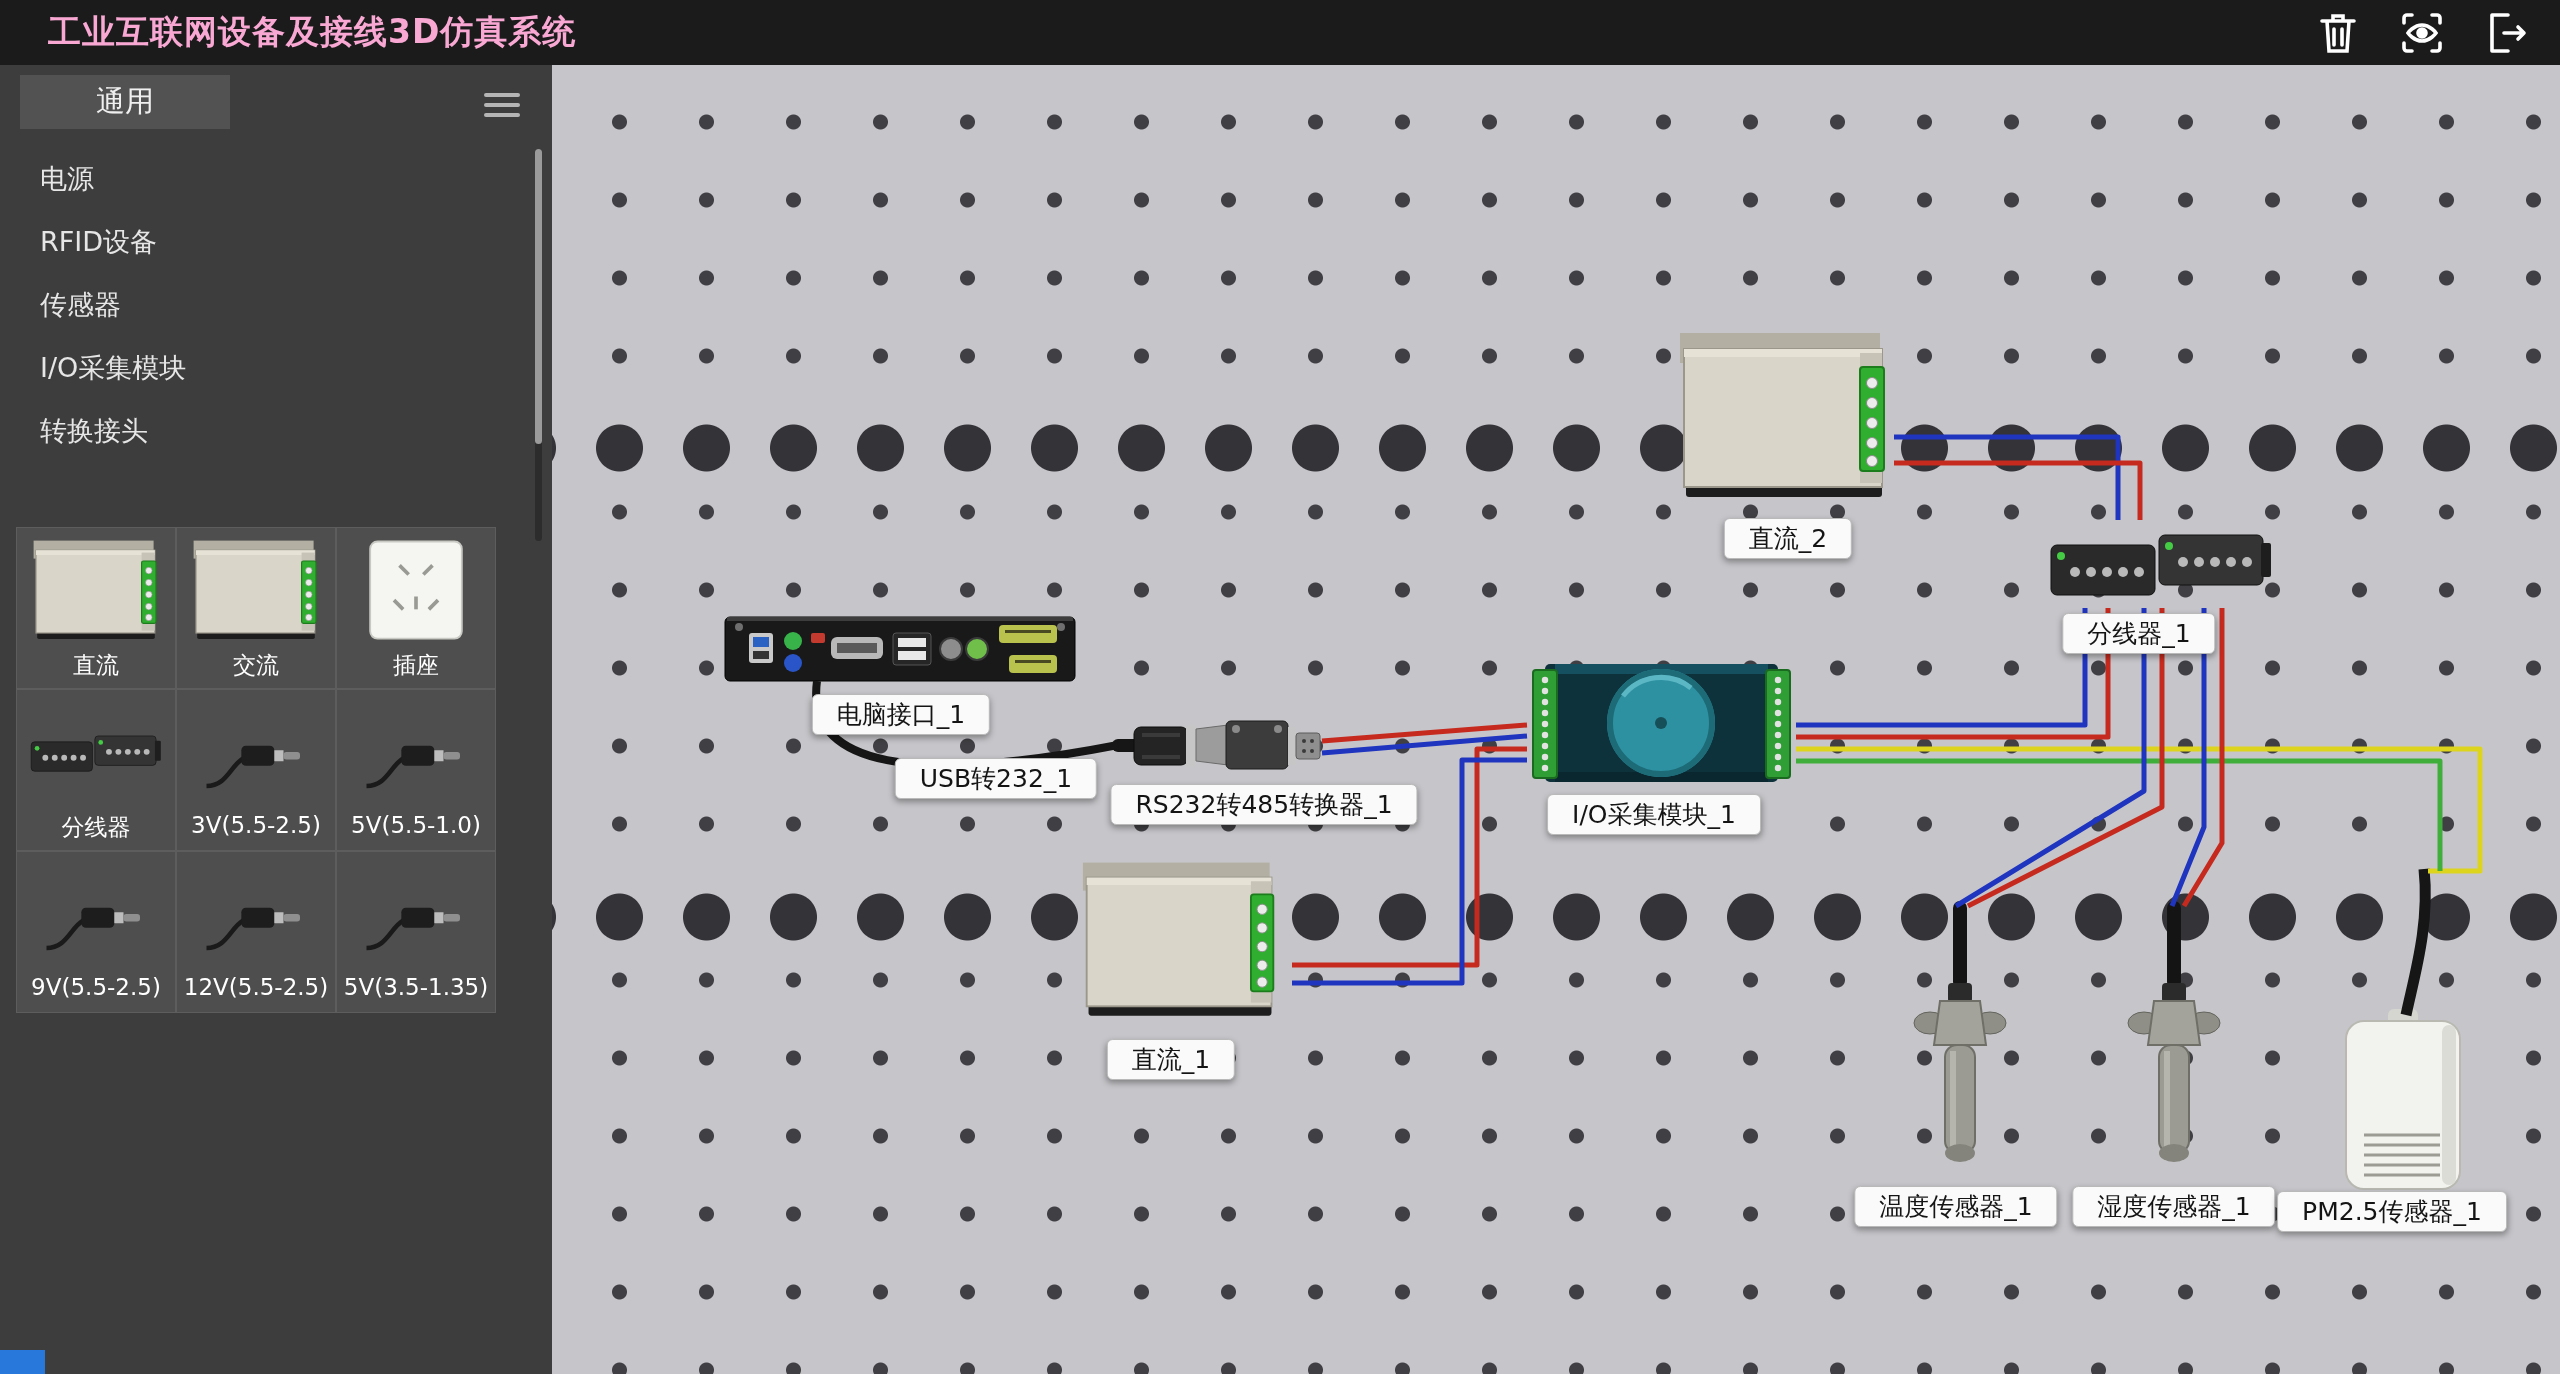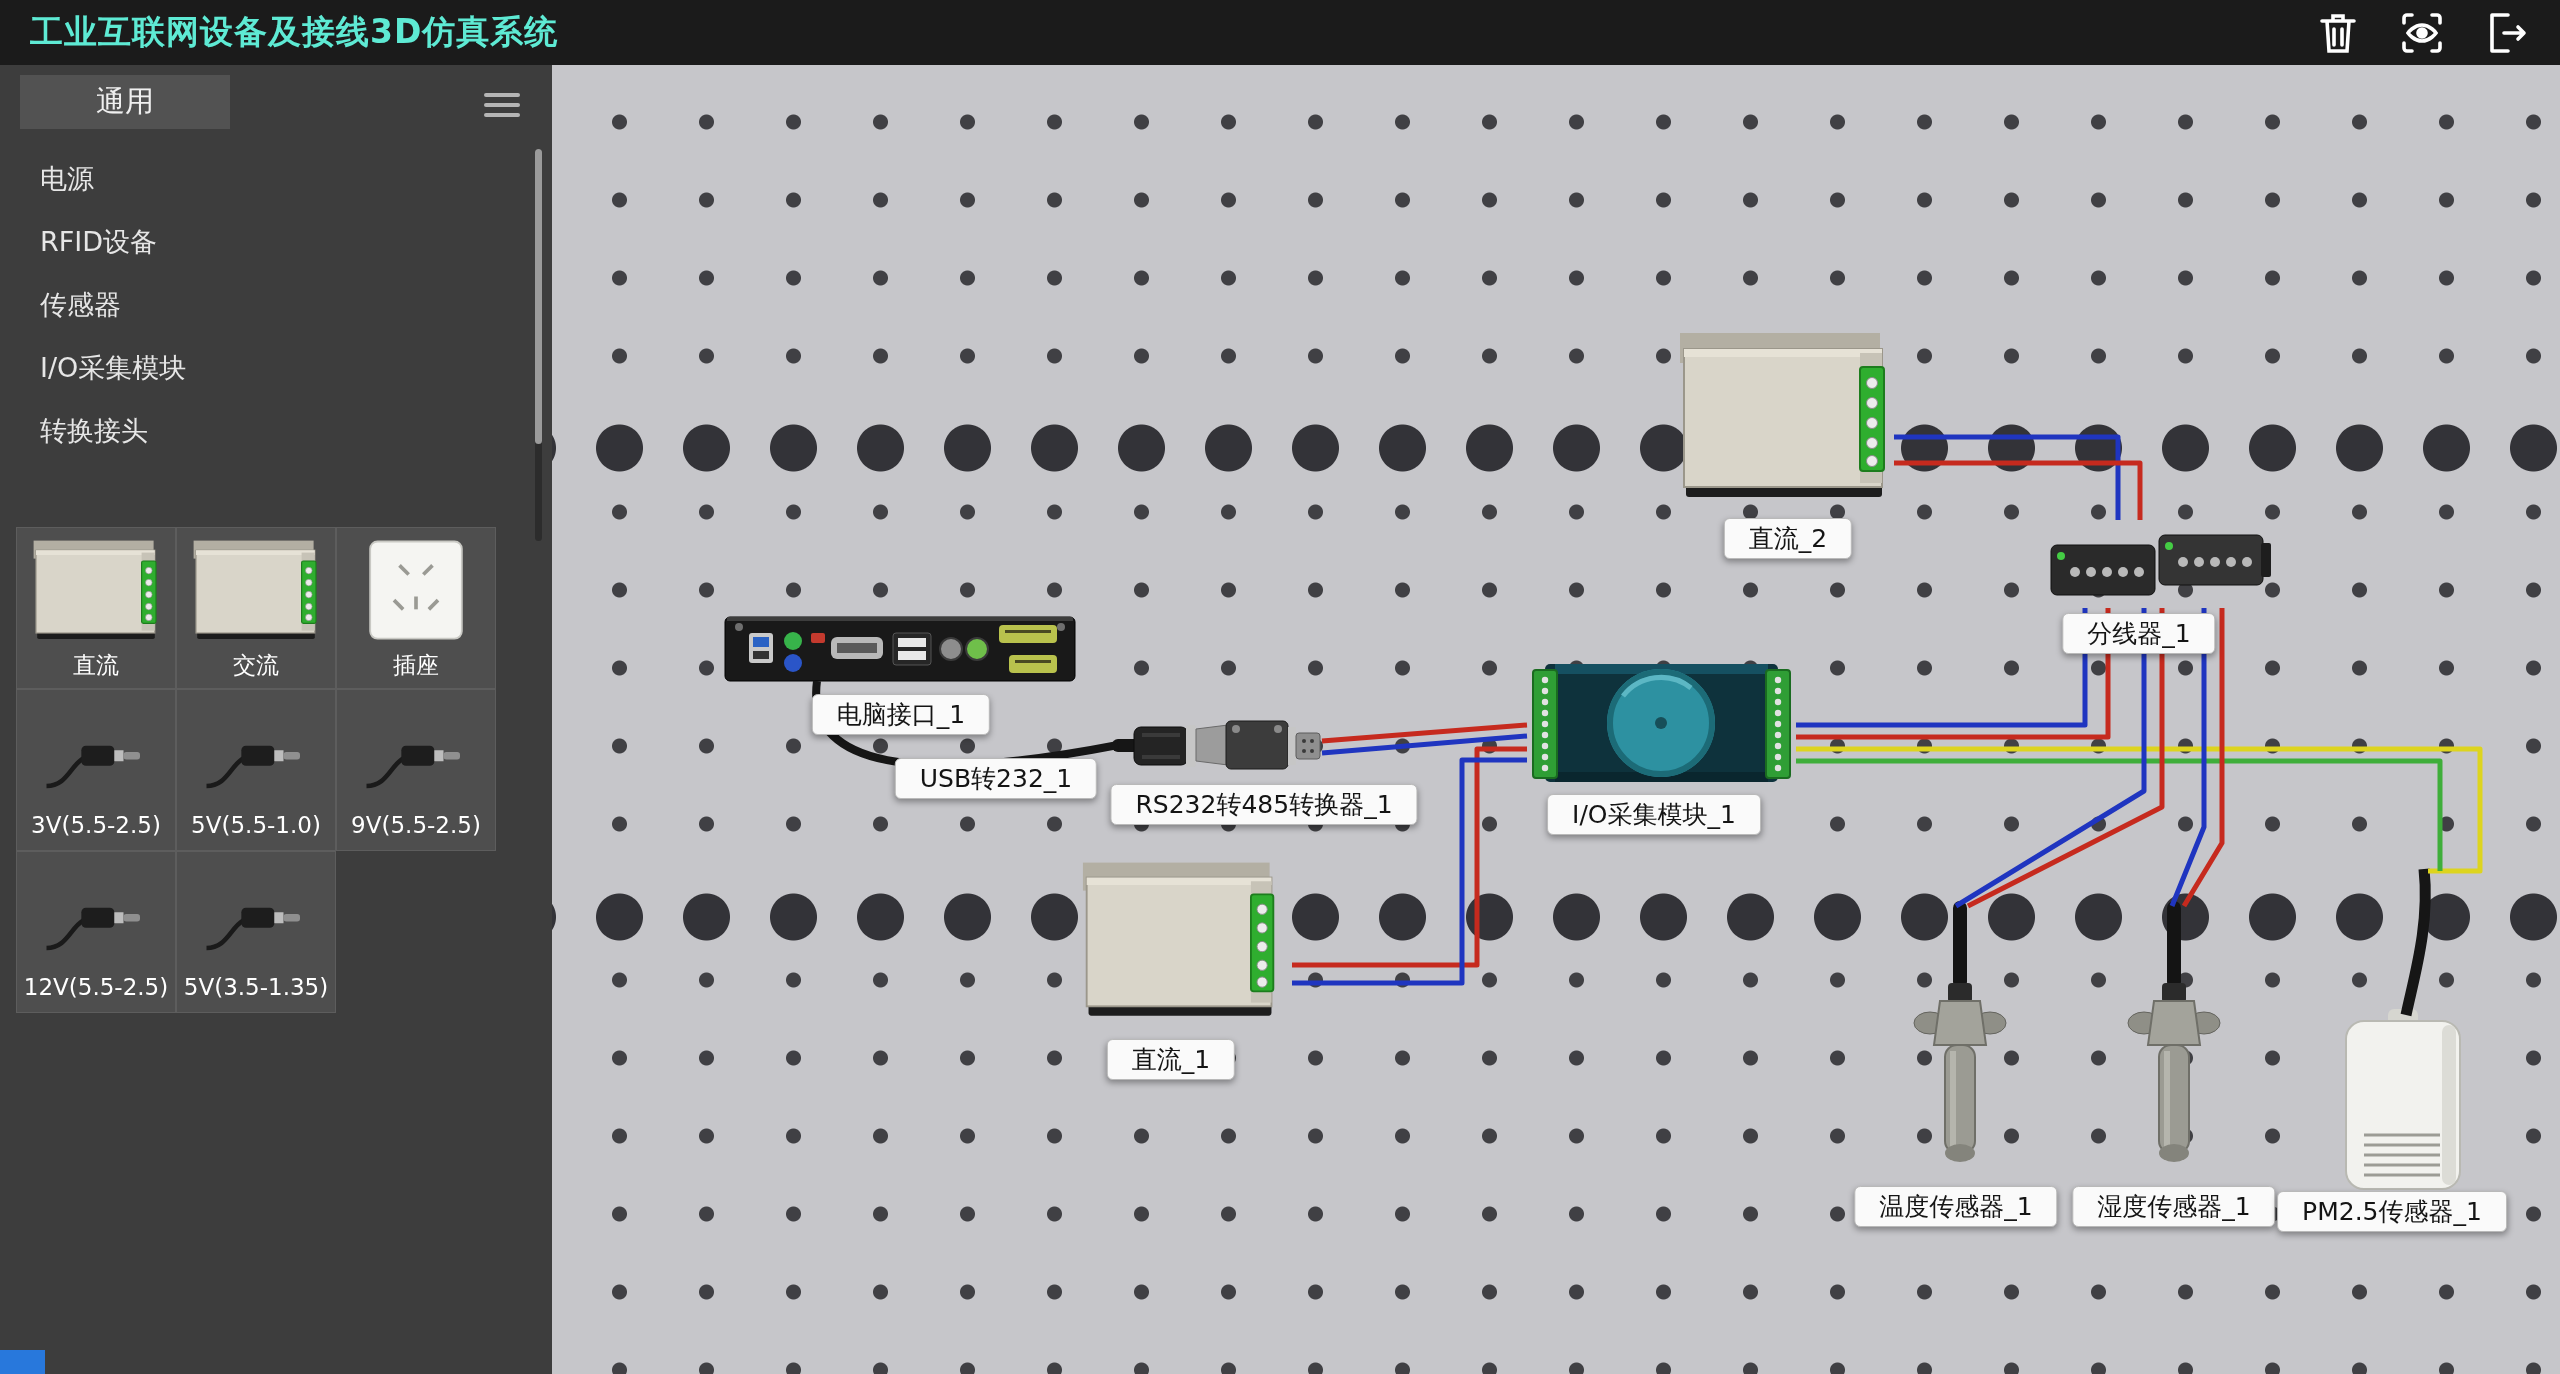--- a/index.html
+++ b/index.html
@@ -3,21 +3,21 @@
 <meta charset="utf-8">
 <style>
   *{margin:0;padding:0;box-sizing:border-box}
   html,body{width:2560px;height:1374px;overflow:hidden;background:#2e2e2e;
     font-family:"DejaVu Sans","Liberation Sans",sans-serif}
   #app{position:relative;width:2560px;height:1374px}
 
   
   .header{position:absolute;left:0;top:0;width:2560px;height:65px;background:#1b1b1b;
     display:flex;align-items:center;z-index:10}
-  .title{color:#5eead4;font-size:33px;font-weight:bold;margin-left:30px;letter-spacing:1px}
+  .title{color:#f9a8d4;font-size:33px;font-weight:bold;margin-left:48px;letter-spacing:1px}
   .header-actions{margin-left:auto;display:flex;align-items:center;gap:36px;padding-right:30px}
   .hicon{width:48px;height:48px;cursor:pointer;display:block}
 
   
   .sidebar{position:absolute;left:0;top:65px;width:552px;height:1309px;background:#3d3d3d;z-index:9}
   .tab{position:absolute;left:20px;top:10px;width:210px;height:54px;background:#525252;
     color:#f0f0f0;font-size:29px;display:flex;align-items:center;justify-content:center;cursor:pointer}
   .menu-icon{position:absolute;right:32px;top:22px;cursor:pointer}
   .menu-icon .bar{display:block;width:36px;height:4px;background:#b5b5b5;margin:6px 0;border-radius:2px}
   .menu{position:absolute;left:0;top:82px;width:552px}
@@ -257,20 +257,26 @@
         <div class="card-label">交流</div>
       </div>
       <div class="card">
         <svg>
             <use href="#sym-socket"></use>
           </svg>
         <div class="card-label">插座</div>
       </div>
       <div class="card">
         <svg>
+            <use href="#sym-split"></use>
+          </svg>
+        <div class="card-label">分线器</div>
+      </div>
+      <div class="card">
+        <svg>
             <use href="#sym-adapter"></use>
           </svg>
         <div class="card-label">3V(5.5-2.5)</div>
       </div>
       <div class="card">
         <svg>
             <use href="#sym-adapter"></use>
           </svg>
         <div class="card-label">5V(5.5-1.0)</div>
       </div>

